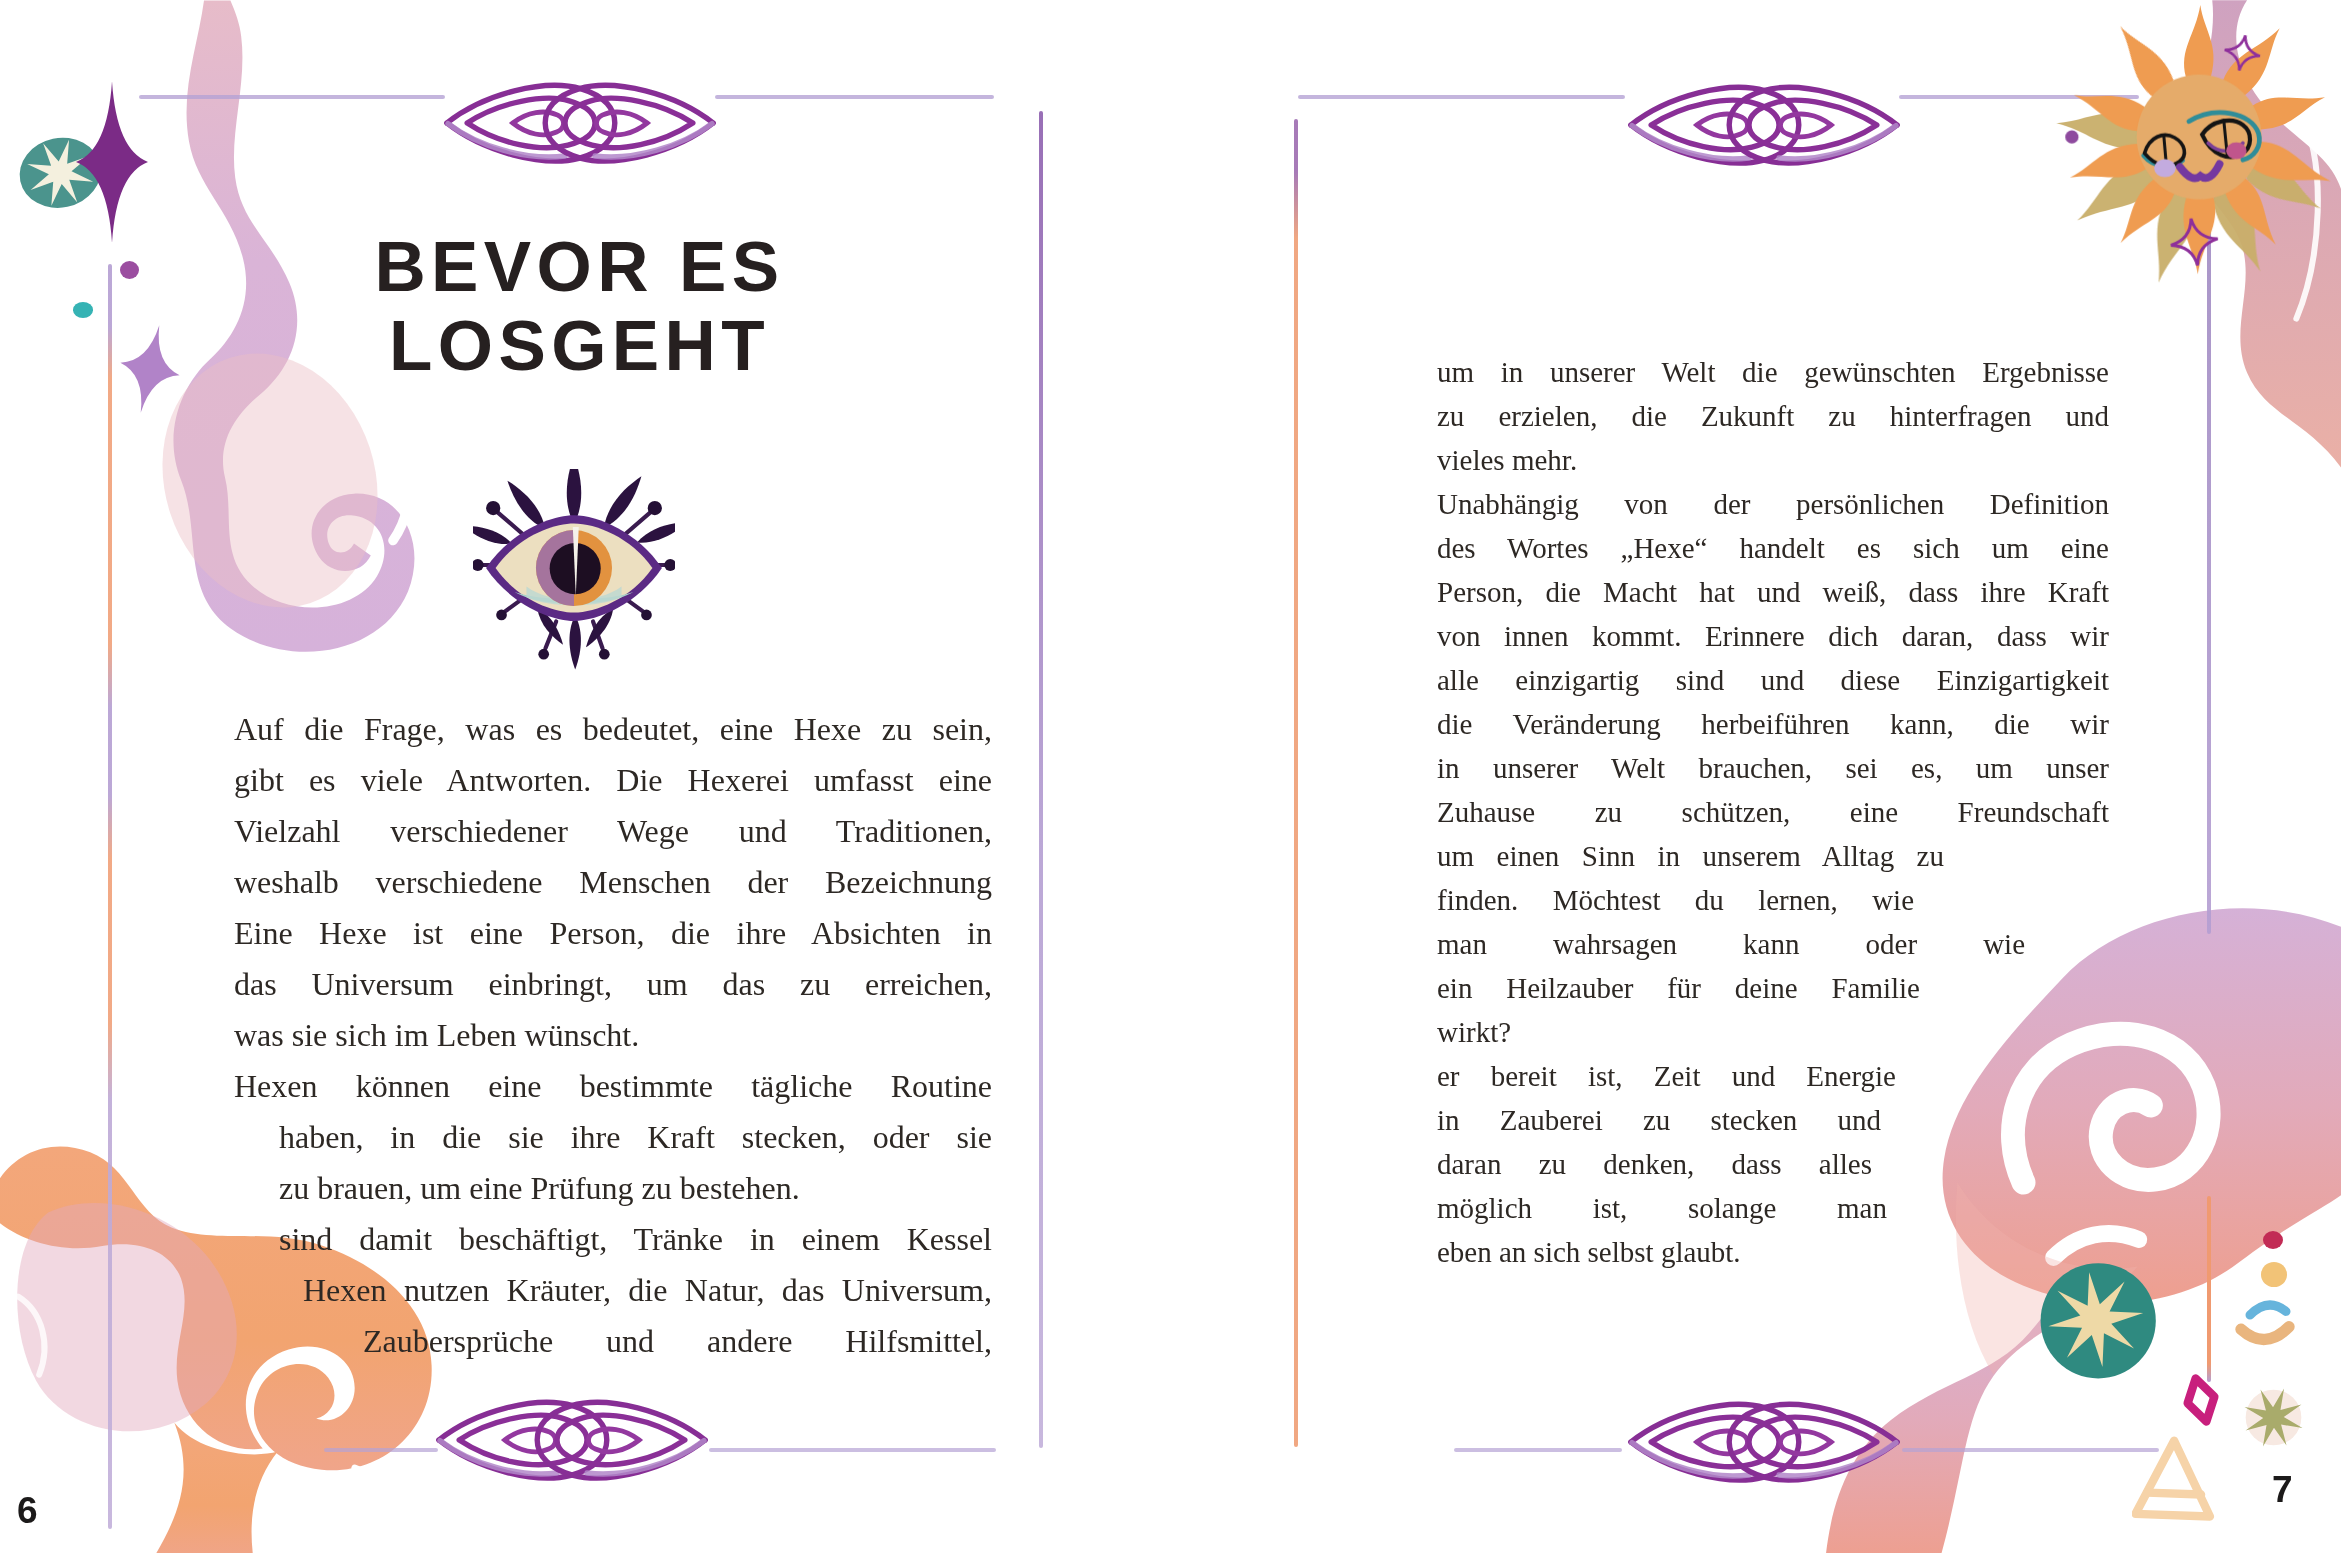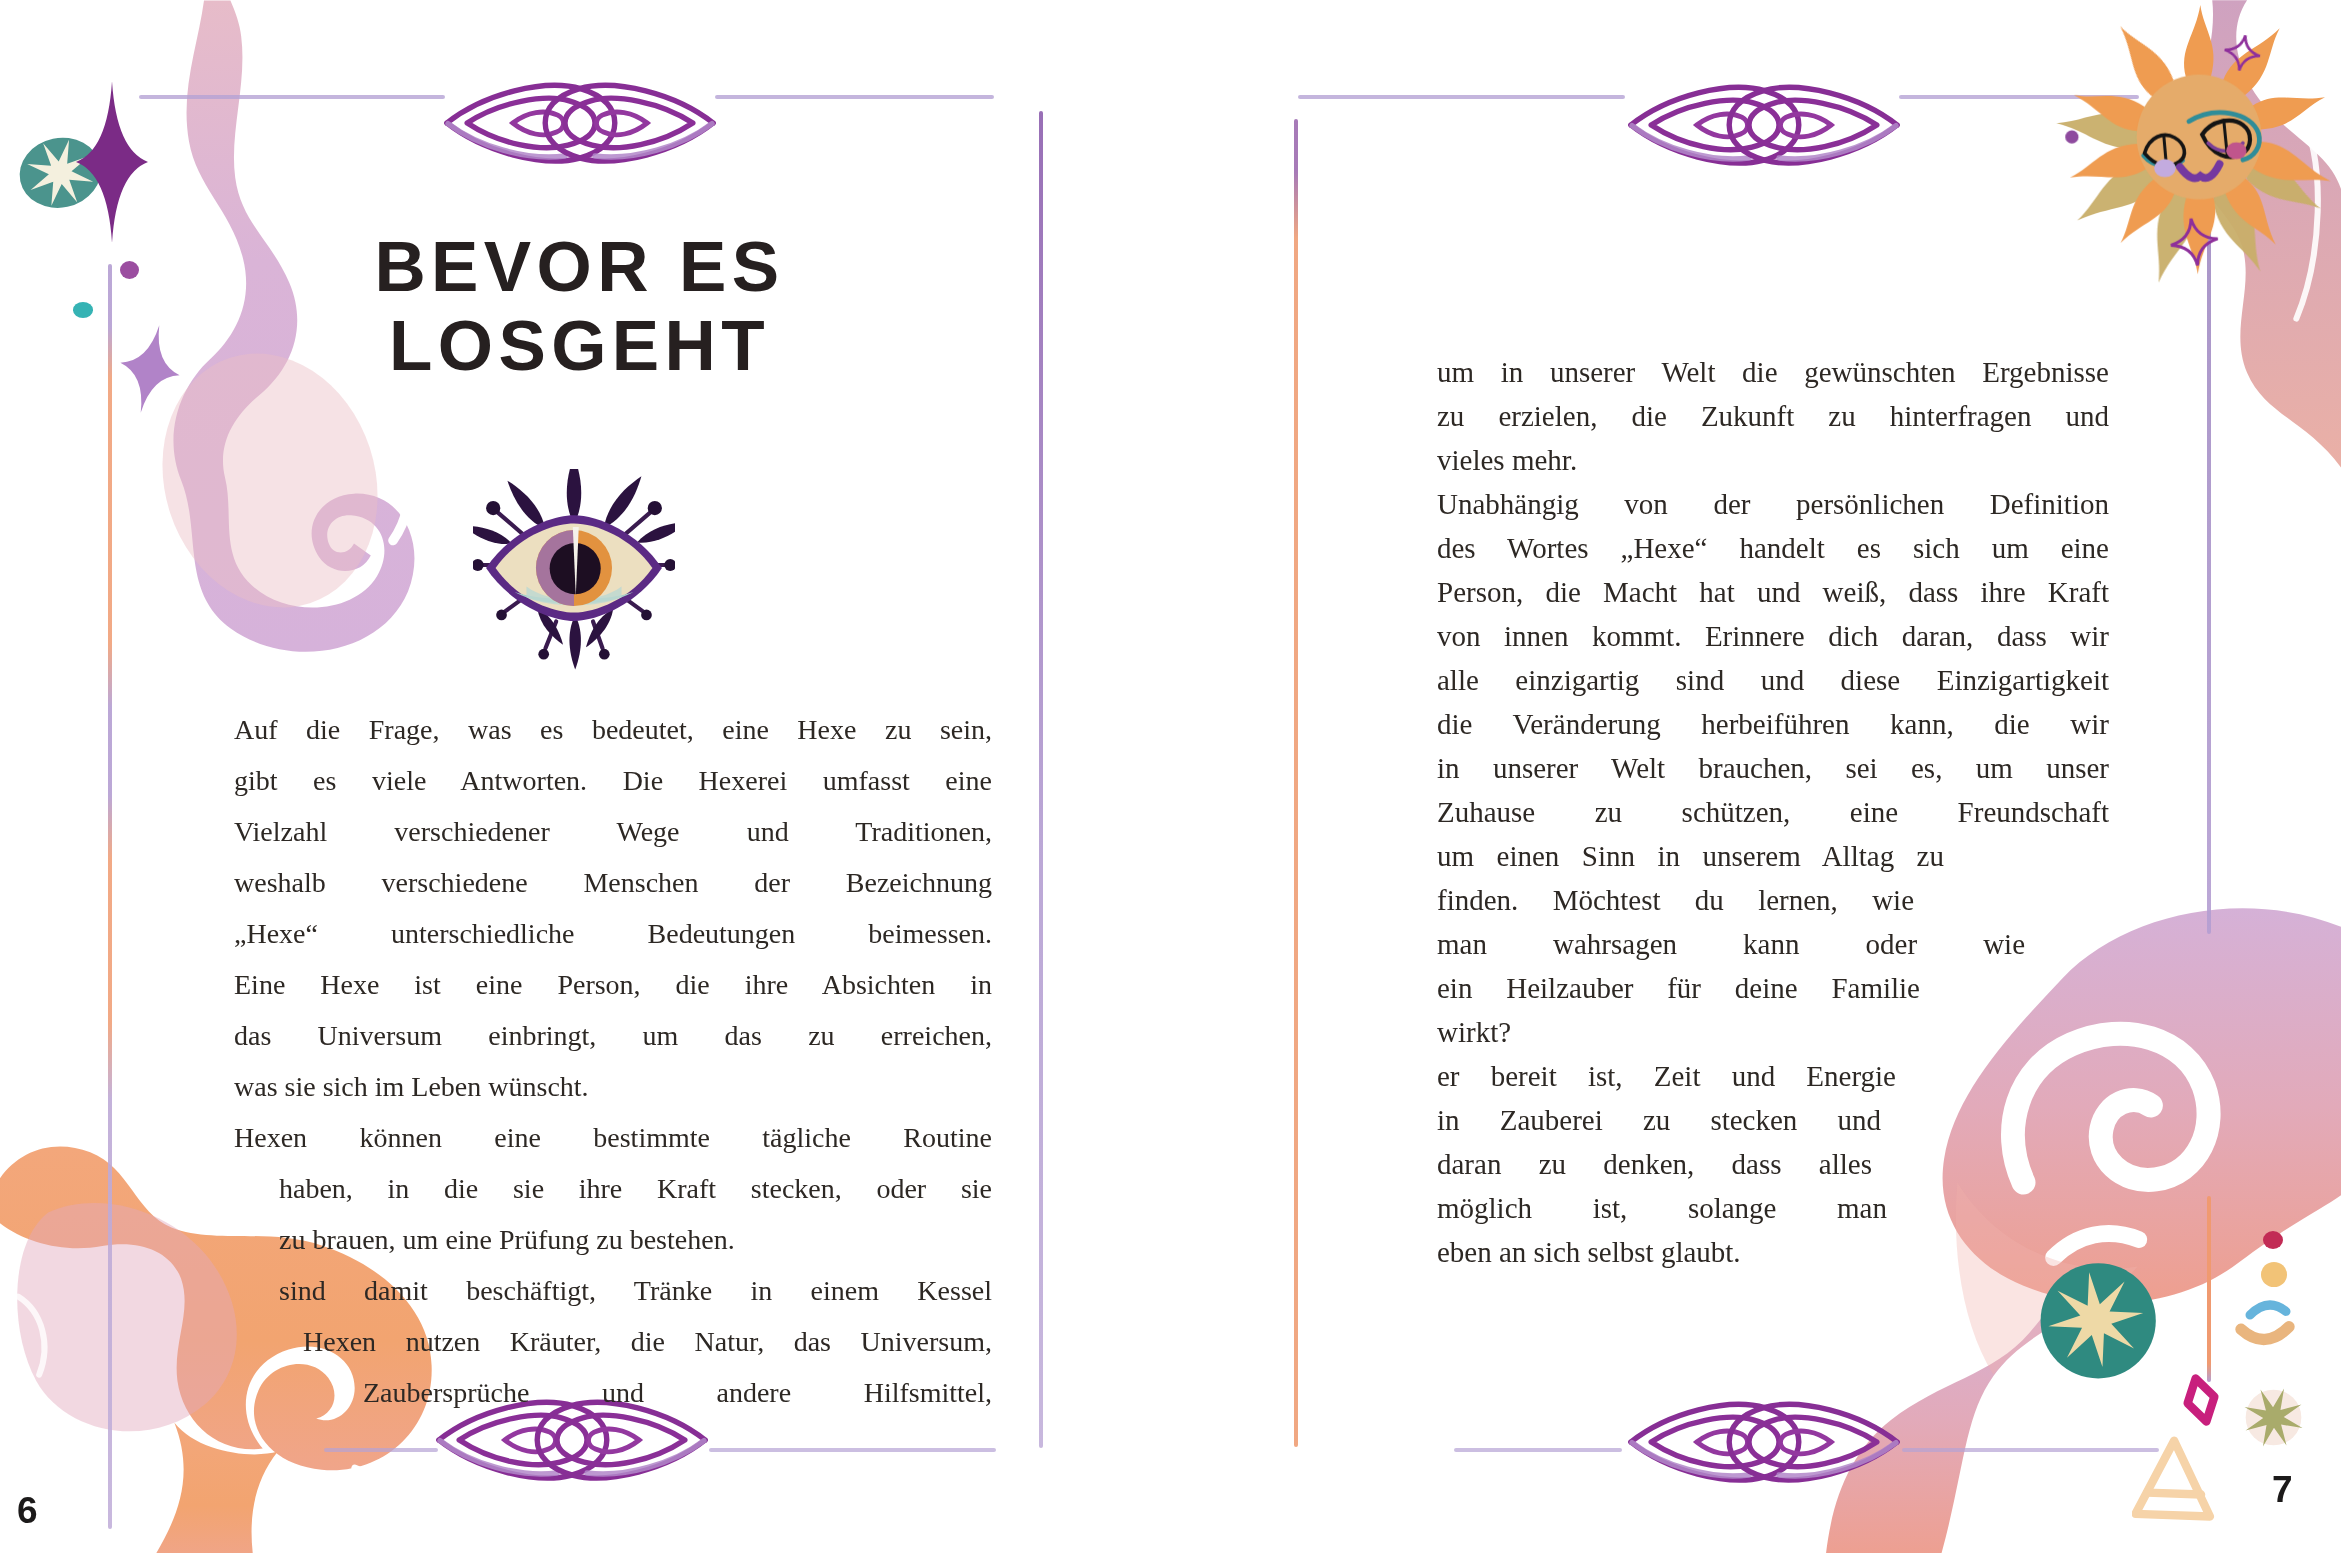--- a/index.html
+++ b/index.html
@@ -3,21 +3,21 @@
 <meta charset="utf-8">
 <style>
   html,body{margin:0;padding:0;background:#ffffff;}
   #spread{position:relative;width:2342px;height:1553px;background:#ffffff;overflow:hidden;
           font-family:"Liberation Serif",serif;color:#2d2824;}
   .abs{position:absolute;}
   .ln{position:absolute;border-radius:2.4px;}
   .title{font-family:"Liberation Sans",sans-serif;font-weight:700;letter-spacing:5.4px;
          font-size:71px;line-height:79px;text-align:center;color:#262020;}
   .body-text{position:absolute;}
-  .body-left{font-size:28px;line-height:51px;}
+  .body-left{font-size:32px;line-height:51px;}
   .body-right{font-size:29px;line-height:44px;}
   .tline{text-align:justify;text-align-last:justify;white-space:normal;}
   .tline.nj{text-align-last:left;font-family:Liberation Serif, serif;}
   .pagenum{font-family:"Liberation Sans",sans-serif;font-weight:700;font-size:37px;color:#1c1a1a;}
   svg{display:block;}
 </style>
 </head>
 <body>
 
 <div id="spread">
@@ -231,21 +231,20 @@
     <div>BEVOR ES</div>
     <div>LOSGEHT</div>
   </div>
 
   <div class="body-text body-left" style="left:234px;top:704px;width:758px;">
       <div>
         <div class="tline">Auf die Frage, was es bedeutet, eine Hexe zu sein,</div>
         <div class="tline">gibt es viele Antworten. Die Hexerei umfasst eine</div>
         <div class="tline">Vielzahl verschiedener Wege und Traditionen,</div>
         <div class="tline">weshalb verschiedene Menschen der Bezeichnung</div>
-        <div class="tline">„Hexe“ unterschiedliche Bedeutungen beimessen.</div>
         <div class="tline">Eine Hexe ist eine Person, die ihre Absichten in</div>
         <div class="tline">das Universum einbringt, um das zu erreichen,</div>
         <div class="tline nj">was sie sich im Leben wünscht.</div>
       </div>
       <div>
         <div class="tline">Hexen können eine bestimmte tägliche Routine</div>
         <div class="tline" style="margin-left: 45px;">haben, in die sie ihre Kraft stecken, oder sie</div>
         <div class="tline nj" style="margin-left: 45px;">zu brauen, um eine Prüfung zu bestehen.</div>
         <div class="tline" style="margin-left: 45px;">sind damit beschäftigt, Tränke in einem Kessel</div>
         <div class="tline" style="margin-left: 69px;">Hexen nutzen Kräuter, die Natur, das Universum,</div>

